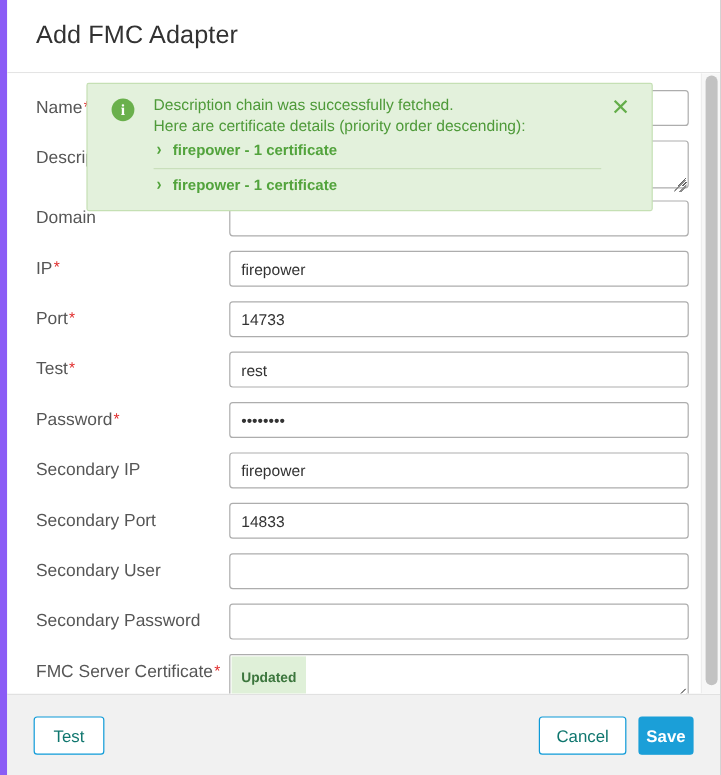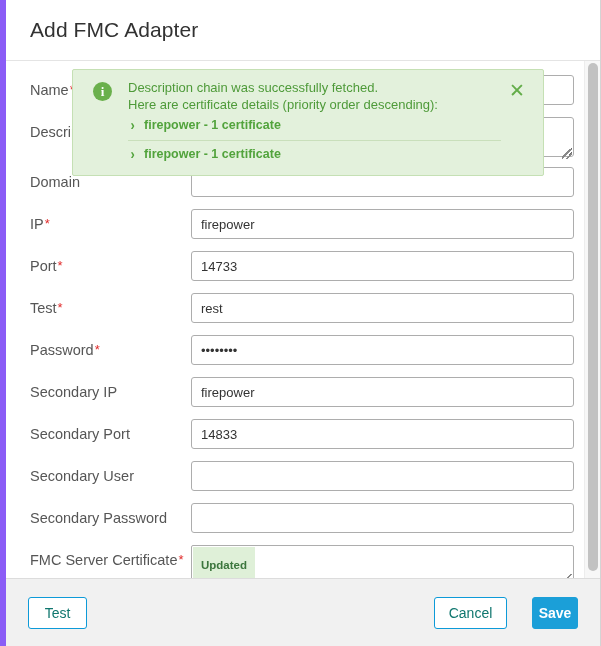--- a/index.html
+++ b/index.html
@@ -302,21 +302,21 @@
     font-size: 14px;
     cursor: pointer;
     padding: 0 16px;
   }
   .btn-ghost {
     background: #ffffff;
     border: 1px solid #0d9ad8;
     color: #0f766e;
   }
   .btn-test { width: 59px; padding: 0; }
-  .btn-cancel { width: 73px; padding: 0; margin-right: 25px; }
+  .btn-cancel { width: 73px; padding: 0; margin-right: 10px; }
   .btn-primary {
     background: #1b9fd8;
     border: 1px solid #1b9fd8;
     color: #ffffff;
     width: 46px;
     padding: 0;
     font-weight: bold;
   }
   .footer-spacer { flex: 1 1 auto; }
 </style>

